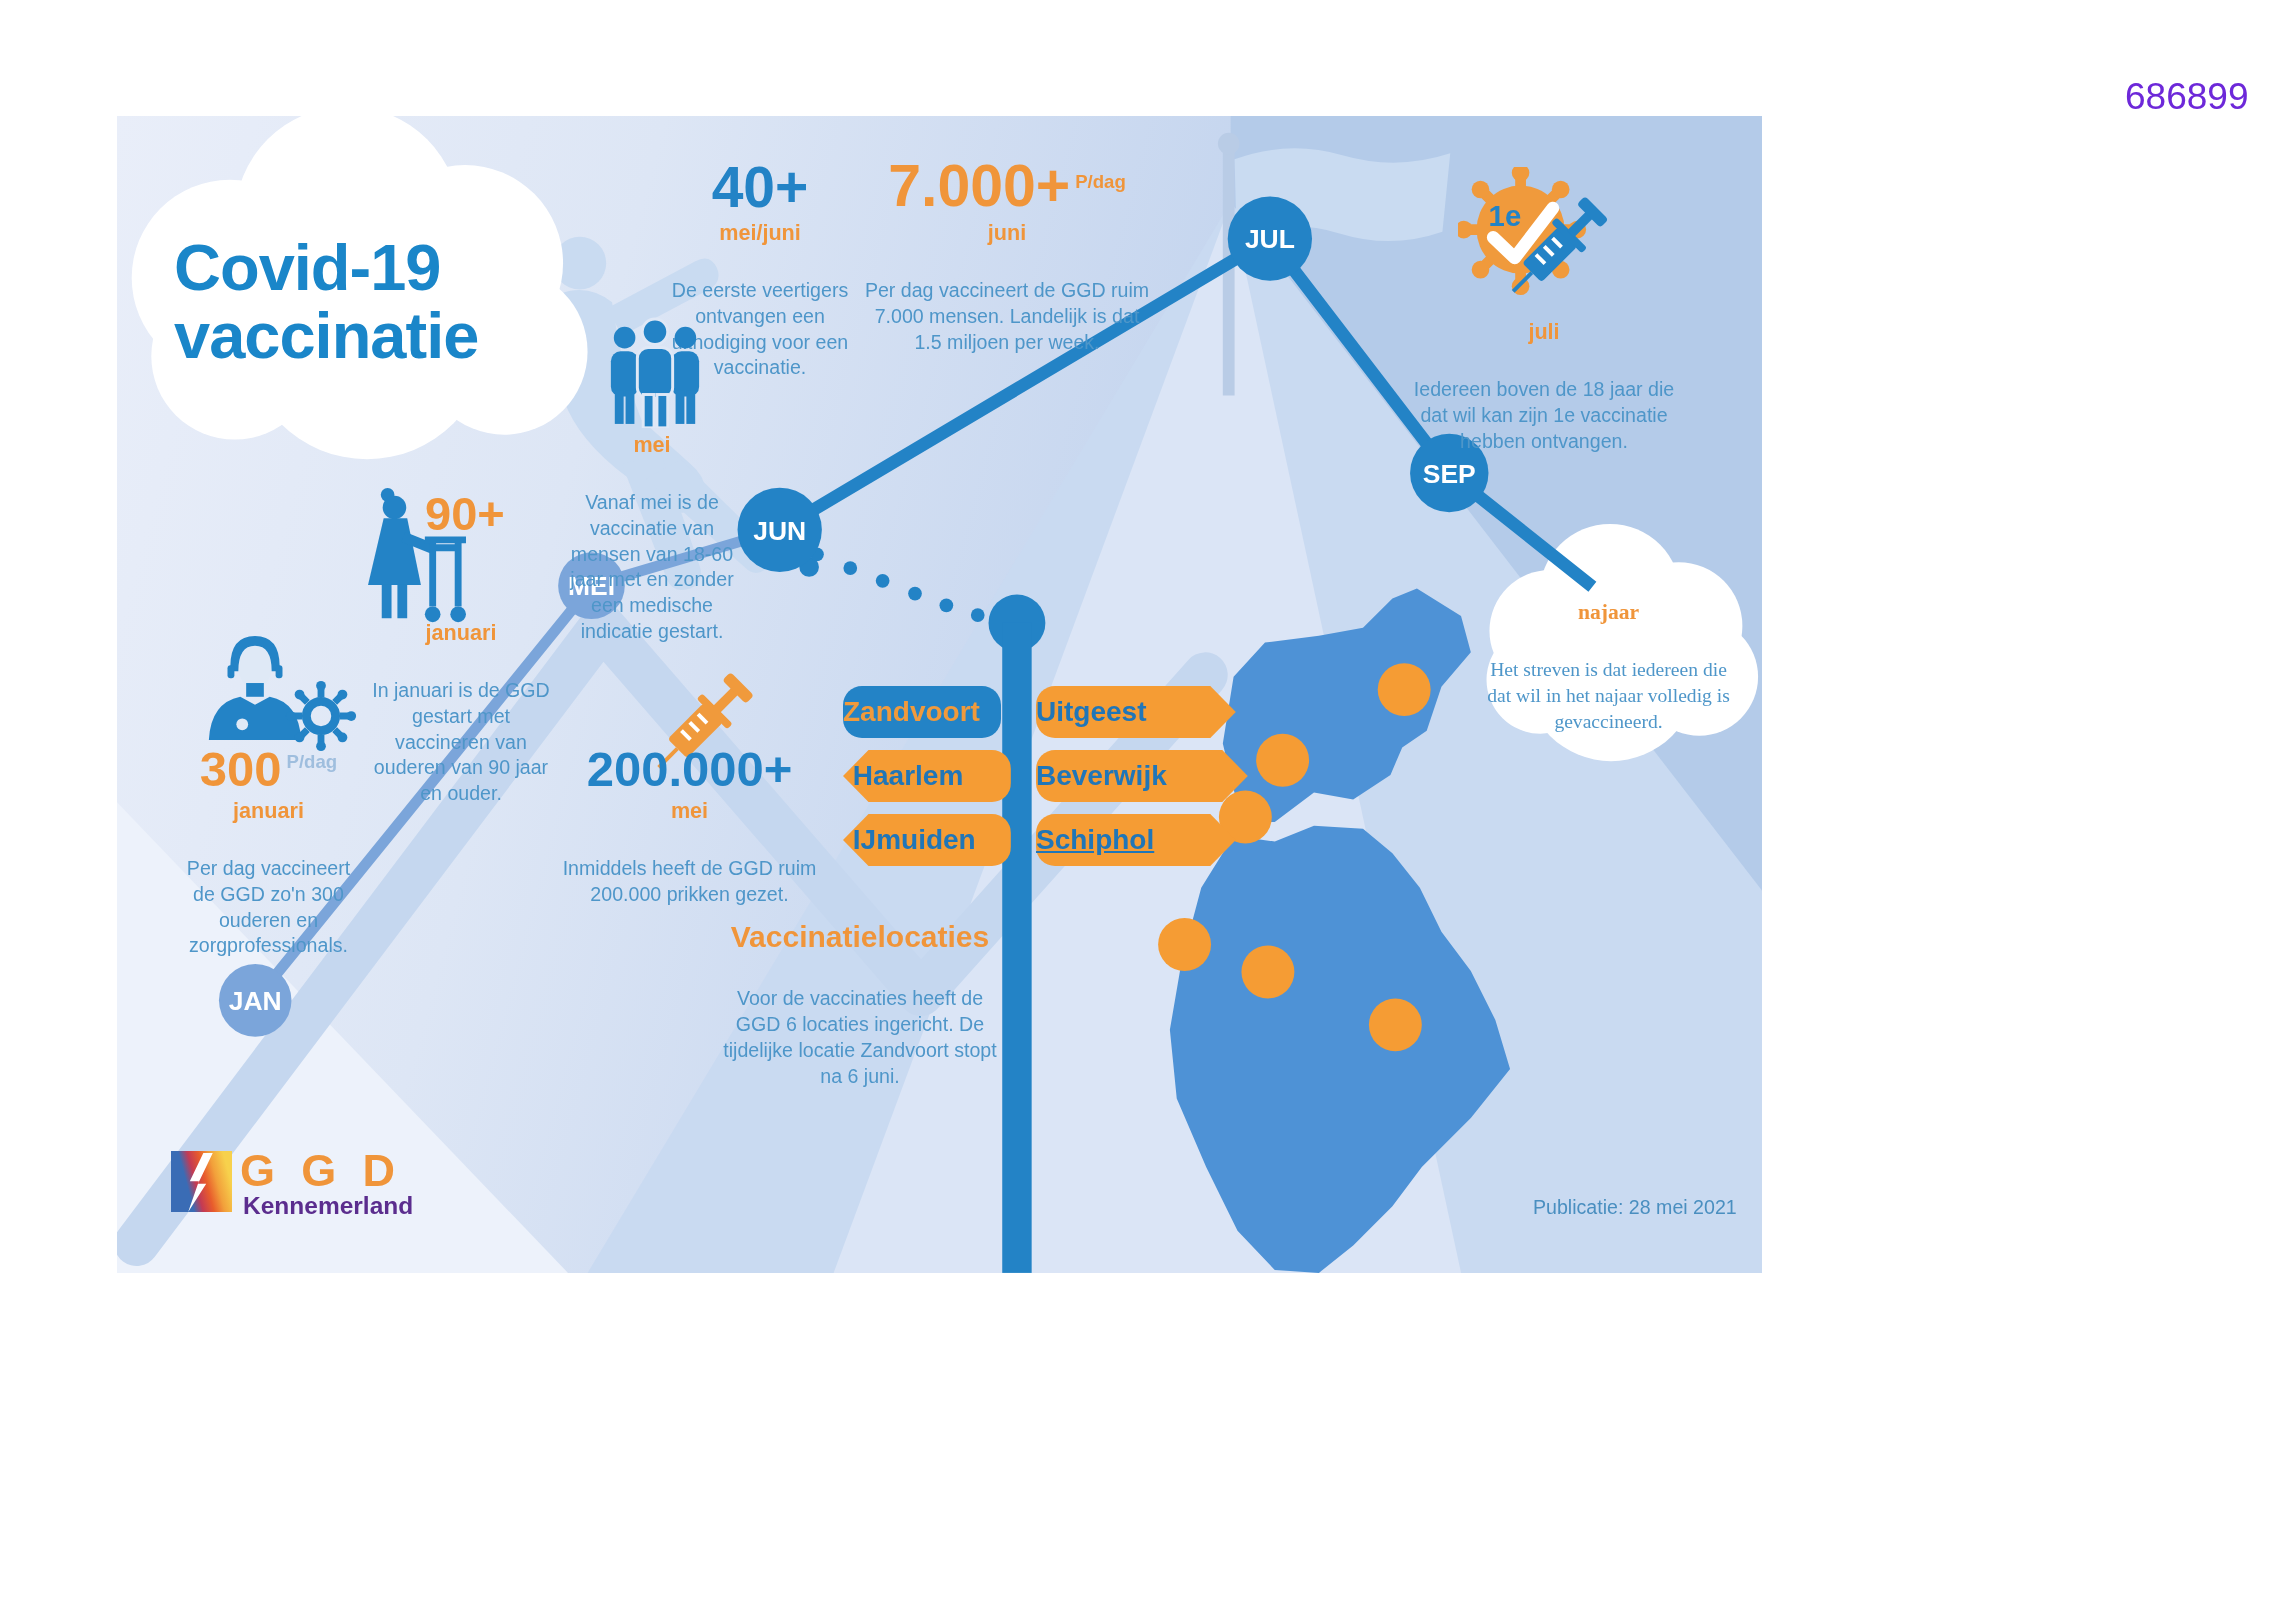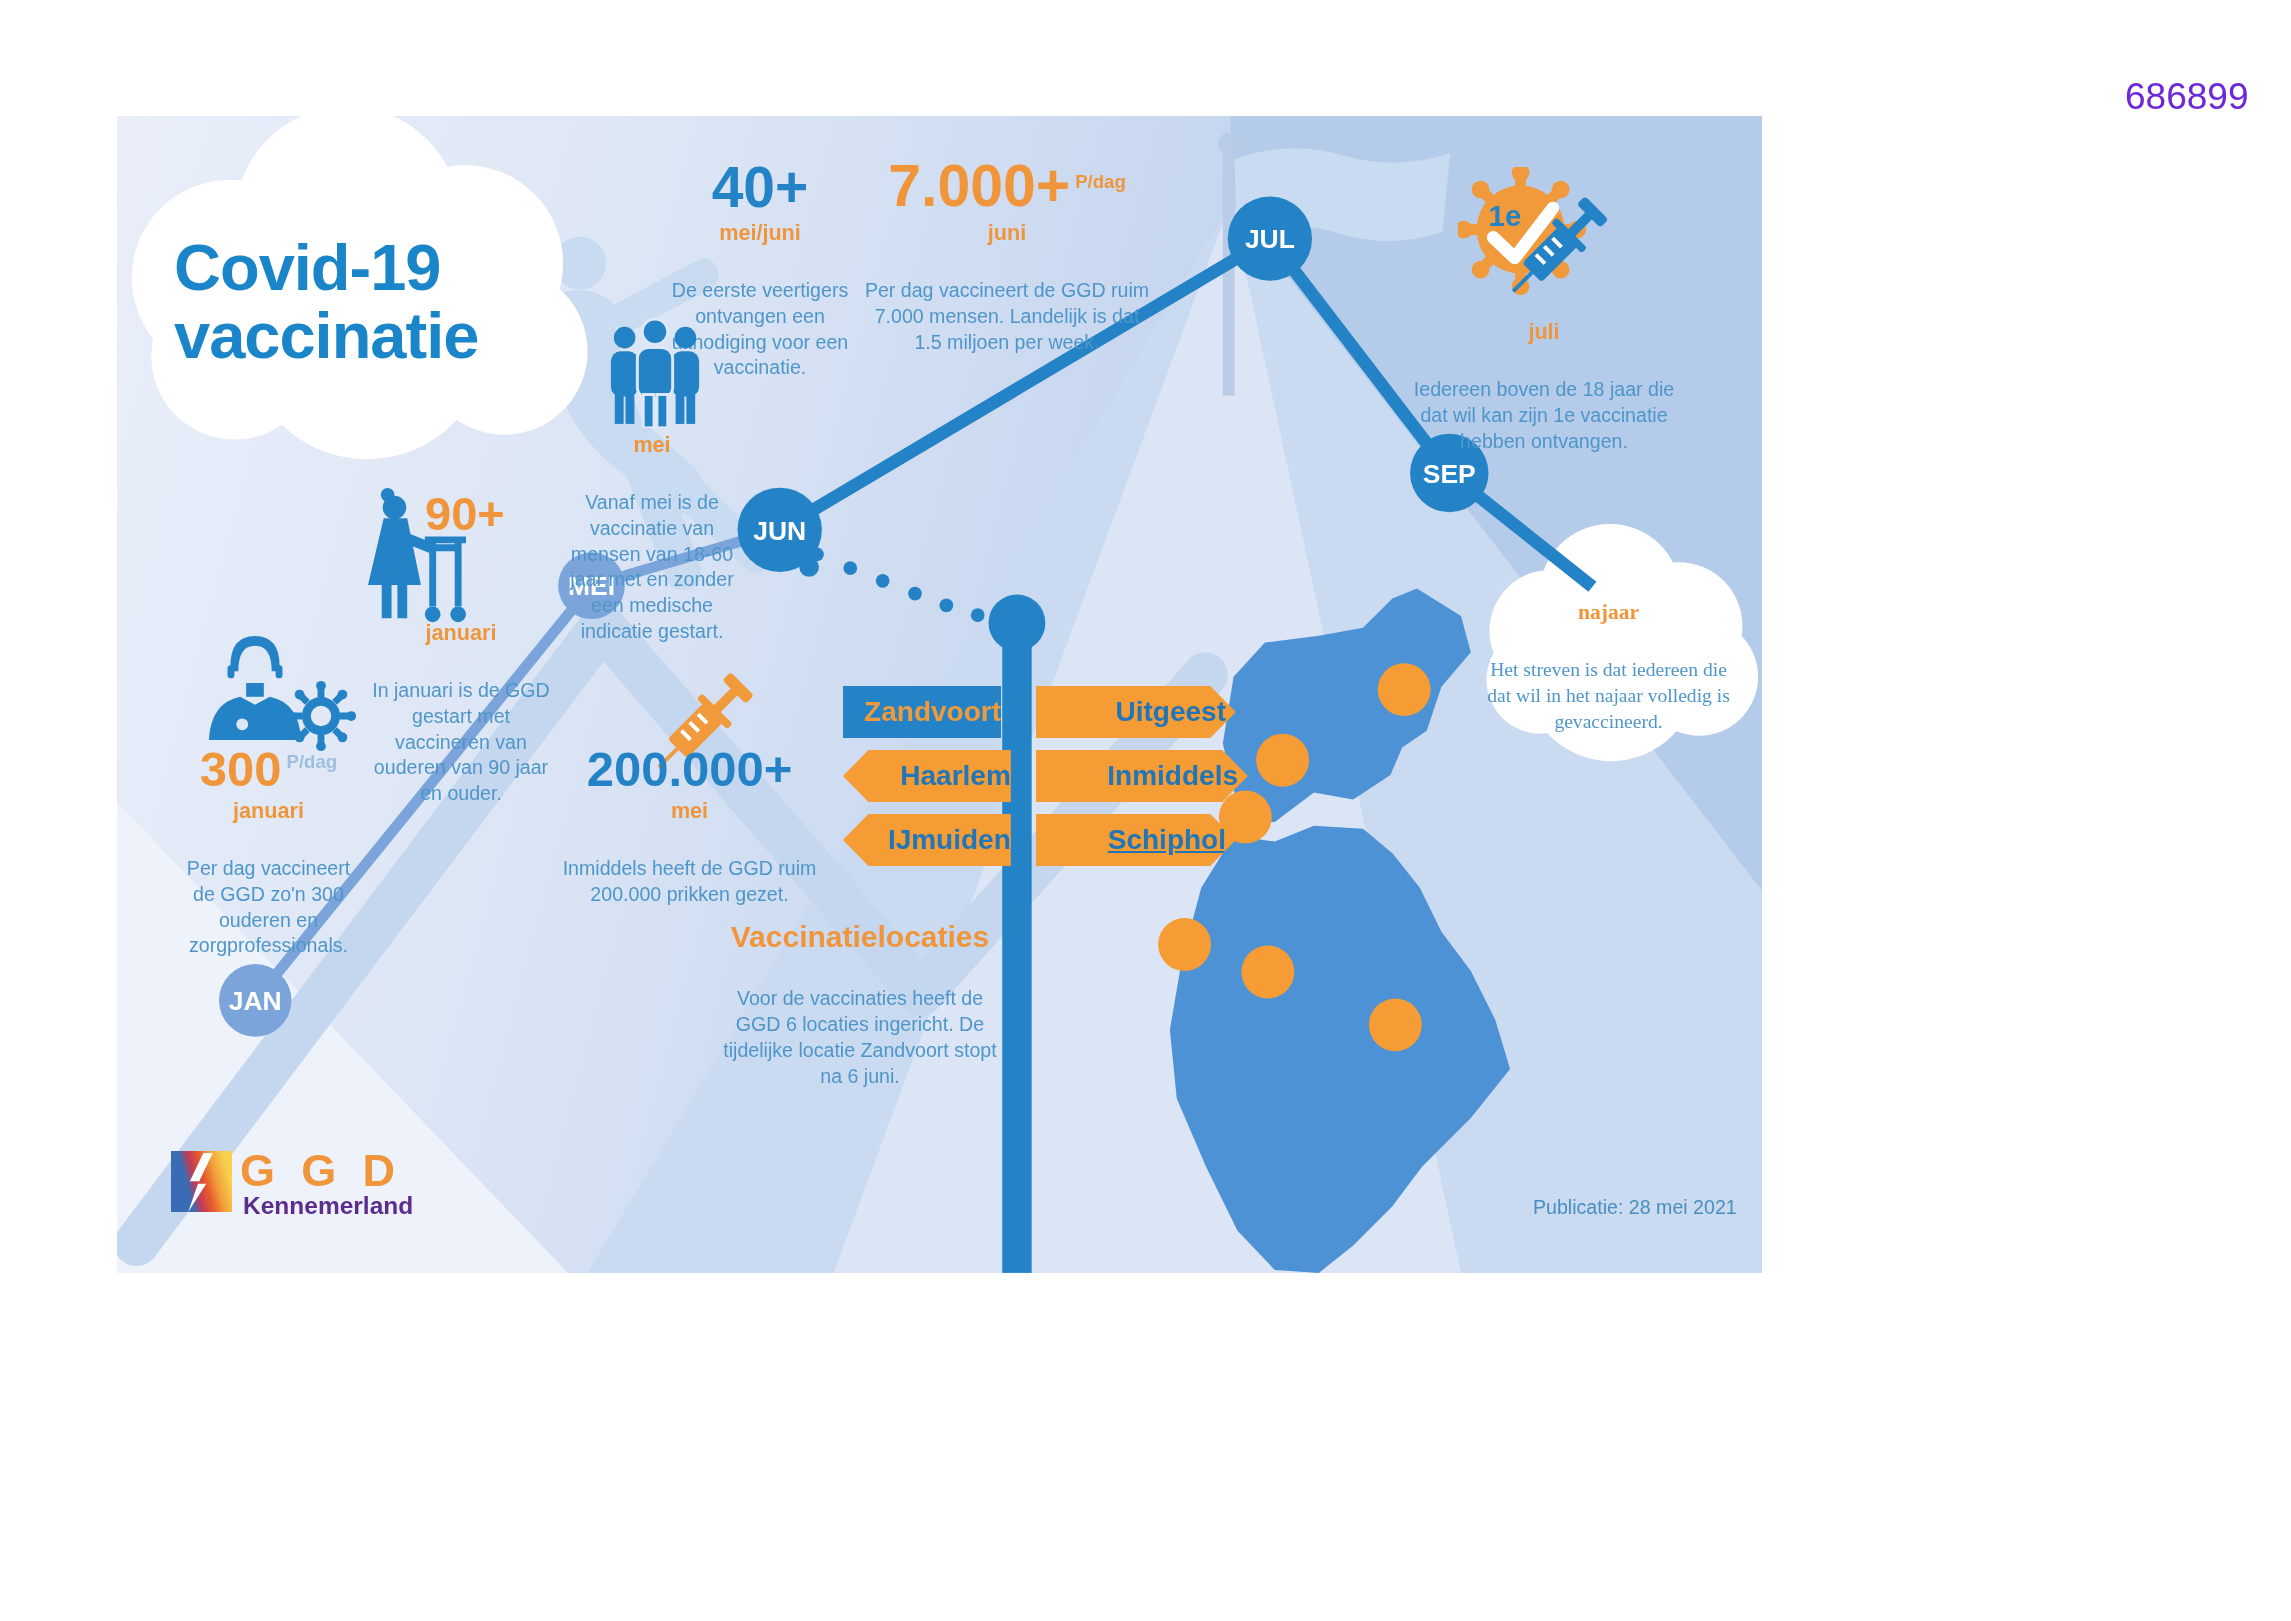--- a/index.html
+++ b/index.html
@@ -41,22 +41,22 @@
   #m200k .num{font-size:49px;}
   #locations{left:596px;top:804px;width:294px;}
   #locations .loc-title{font-size:30px;font-weight:bold;color:#f0953a;margin-bottom:3.9px;}
   
   #badge-icon{left:1341px;top:51px;}
   #juli-syringe{left:1402px;top:69px;transform:rotate(45deg);}
   #juli-block{left:1290px;top:199px;width:274px;text-align:center;}
   
   #najaar-block{left:1370px;top:480px;width:243px;font-family:Liberation Serif, serif;}
   
-  .sign{position:absolute;height:52px;line-height:52px;text-align:right;
-        font-weight:bold;font-size:28px;color:#2076b8;background:#f59c34;}
+  .sign{position:absolute;height:52px;line-height:52px;text-align:left;
+        font-weight:bold;font-size:28px;color:#2076b8;background:#f59c34;border-radius:19px;}
   .sign-left-pt{clip-path:polygon(25.5px 0,100% 0,100% 100%,25.5px 100%,0 50%);padding-left:9.8px;}
   .sign-right-pt{clip-path:polygon(0 0,calc(100% - 25.5px) 0,100% 50%,calc(100% - 25.5px) 100%,0 100%);padding-right:9.8px;}
   #sign-zandvoort{left:726px;top:570px;width:158px;background:#2383c6;color:#f09a3c;}
   #sign-haarlem{left:726px;top:634px;width:158px;}
   #sign-ijmuiden{left:726px;top:698px;width:158px;}
   #sign-uitgeest{left:919px;top:570px;width:190px;}
   #sign-beverwijk{left:919px;top:634px;width:202px;}
   #sign-schiphol{left:919px;top:698px;width:190px;text-decoration:underline;}
   
   #logo{left:54px;top:1033px;width:333px;height:78px;}
@@ -273,21 +273,21 @@
 
     <div id="locations" class="abs center">
       <div class="loc-title">Vaccinatielocaties</div>
       <div class="body-text">Voor de vaccinaties heeft de GGD 6 locaties ingericht. De tijdelijke locatie Zandvoort stopt na 6 juni.</div>
     </div>
 
     <div id="sign-zandvoort" class="sign">Zandvoort</div>
     <div id="sign-haarlem" class="sign sign-left-pt">Haarlem</div>
     <div id="sign-ijmuiden" class="sign sign-left-pt">IJmuiden</div>
     <div id="sign-uitgeest" class="sign sign-right-pt">Uitgeest</div>
-    <div id="sign-beverwijk" class="sign sign-right-pt">Inmiddels</div>
+    <div id="sign-beverwijk" class="sign sign-right-pt">Beverwijk</div>
     <div id="sign-schiphol" class="sign sign-right-pt">Schiphol</div>
 
     <svg id="badge-icon" class="abs" width="132" height="132" viewBox="0 0 135 135">
       <g stroke="#f09a3c" stroke-width="11">
         <path d="M64,64 L116,64 M64,64 L64,116 M64,64 L12,64 M64,64 L64,12 M64,64 L101,101 M64,64 L27,27 M64,64 L101,27 M64,64 L27,101"></path>
       </g>
       <g fill="#f09a3c">
         <circle cx="122" cy="64" r="9"></circle>
           <circle cx="64" cy="122" r="9"></circle>
         <circle cx="6" cy="64" r="9"></circle>

